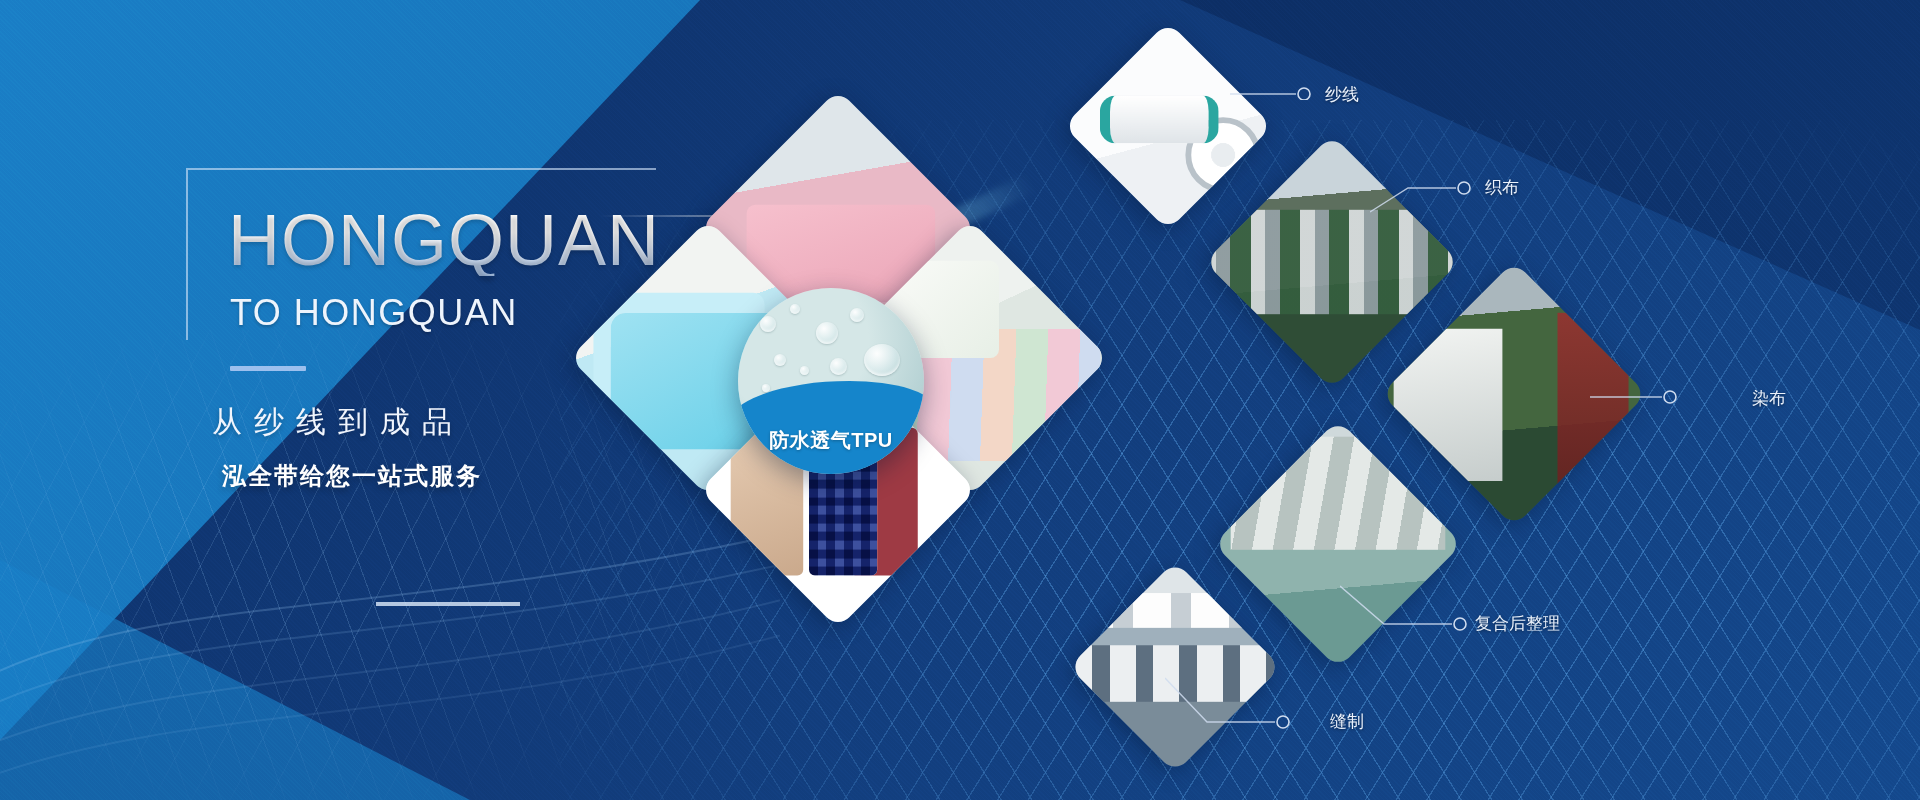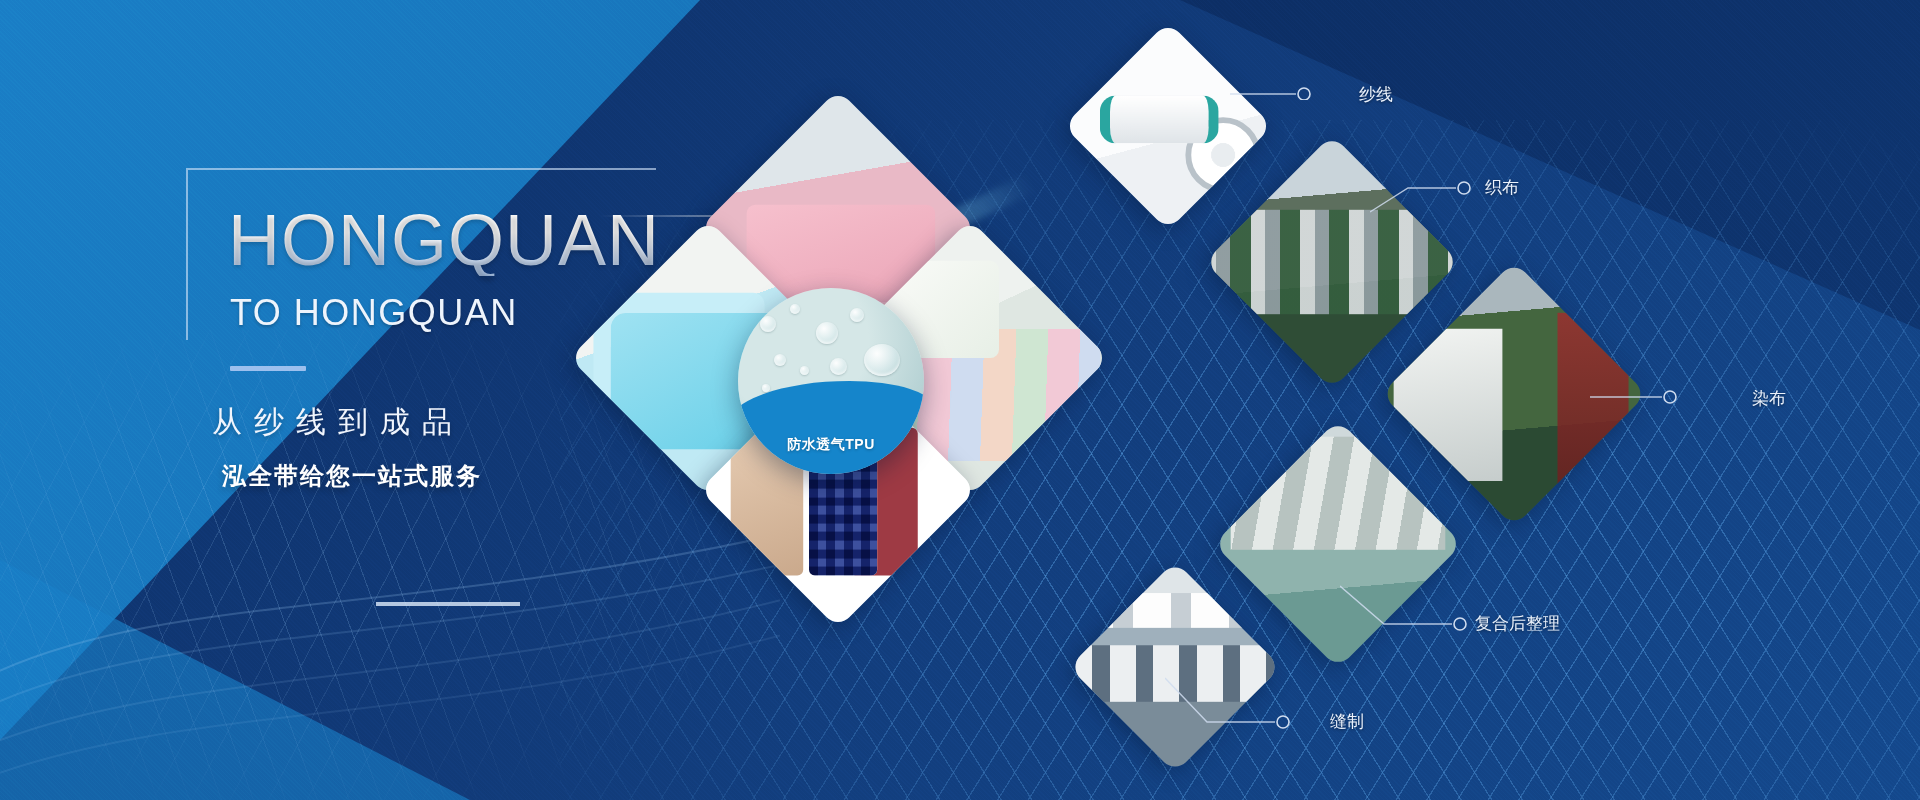--- a/index.html
+++ b/index.html
@@ -228,21 +228,21 @@
   .badge .drop{ position:absolute; border-radius:50%;
     background:radial-gradient(circle at 36% 30%, rgba(255,255,255,.95), rgba(225,240,242,.5) 55%, rgba(150,190,195,.35));
     box-shadow:inset 0 -2px 3px rgba(255,255,255,.7), 0 1px 2px rgba(60,90,95,.25);}
   .badge .wave{
     position:absolute; left:-6%; bottom:0; width:112%; height:50%;
     background:#1585cb;
     border-radius:60% 42% 0 0 / 46px 28px 0 0;
   }
   .badge .blabel{
     position:absolute; left:0; bottom:20px; width:100%; text-align:center;
-    color:#fff; font-size:14px; font-weight:700; letter-spacing:.5px;
+    color:#fff; font-size:20px; font-weight:700; letter-spacing:.5px;
     text-shadow:0 1px 3px rgba(0,0,0,.28);
   }
 
   
   .callout{ position:absolute; color:#eaf1fb; font-size:17px; white-space:nowrap;
             text-shadow:0 1px 3px rgba(0,0,0,.45); }
   .leader{ position:absolute; }
   .leader line, .leader polyline{ stroke:#cfdcef; stroke-width:1.4; fill:none; opacity:.85; }
   .leader circle{ stroke:#cfdcef; stroke-width:1.6; fill:none; }
 </style>
@@ -346,21 +346,21 @@
   </div>
 
   <div class="dia" style="position:absolute; left:1100px; top:592px; width:150px; height:150px;">
     <div class="inner p-sew"></div>
   </div>
 
   <svg class="leader" style="left:1230px; top:60px; width:200px; height:40px;">
     <polyline points="0,34 66,34"></polyline>
     <circle cx="74" cy="34" r="6"></circle>
   </svg>
-  <div class="callout" style="left:1325px; top:83px;margin-left:34px;">纱线</div>
+  <div class="callout" style="left:1325px; top:83px;">纱线</div>
 
   <svg class="leader" style="left:1370px; top:150px; width:200px; height:70px;">
     <polyline points="0,62 38,38 86,38"></polyline>
     <circle cx="94" cy="38" r="6"></circle>
   </svg>
   <div class="callout" style="left:1485px; top:176px;">织布</div>
 
   <svg class="leader" style="left:1590px; top:375px; width:180px; height:40px;">
     <polyline points="0,22 72,22"></polyline>
     <circle cx="80" cy="22" r="6"></circle>

